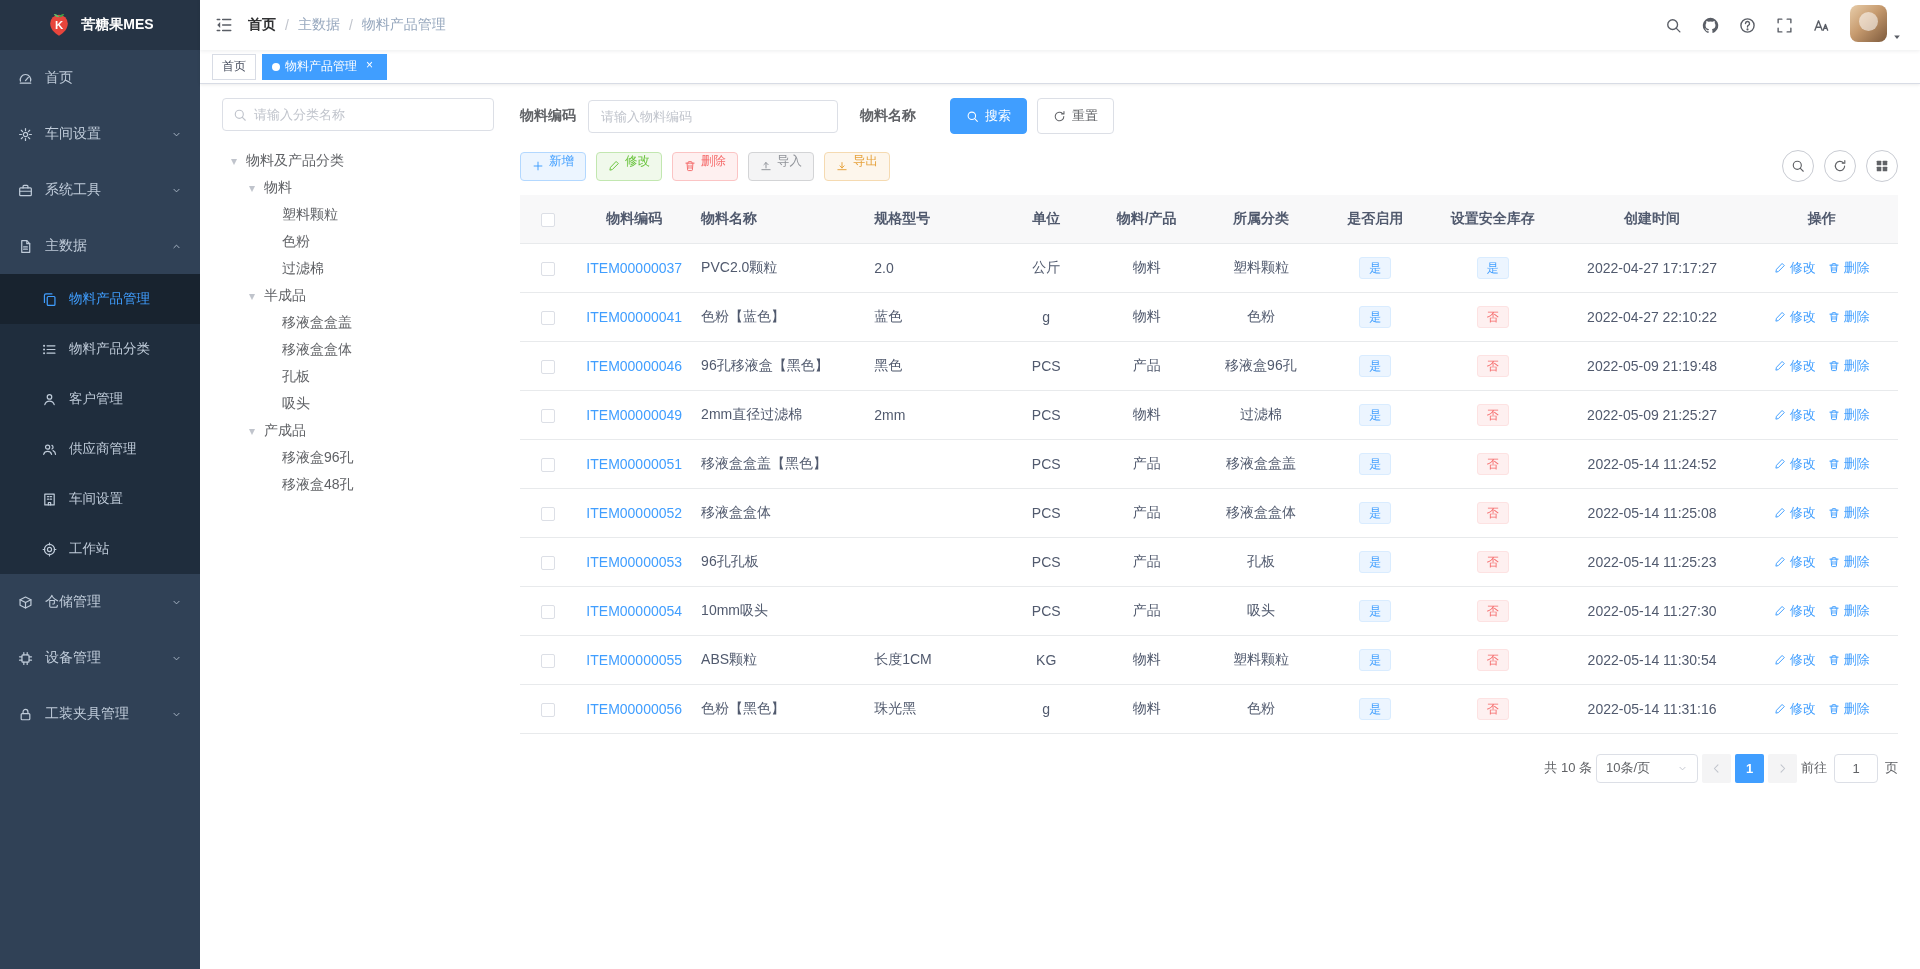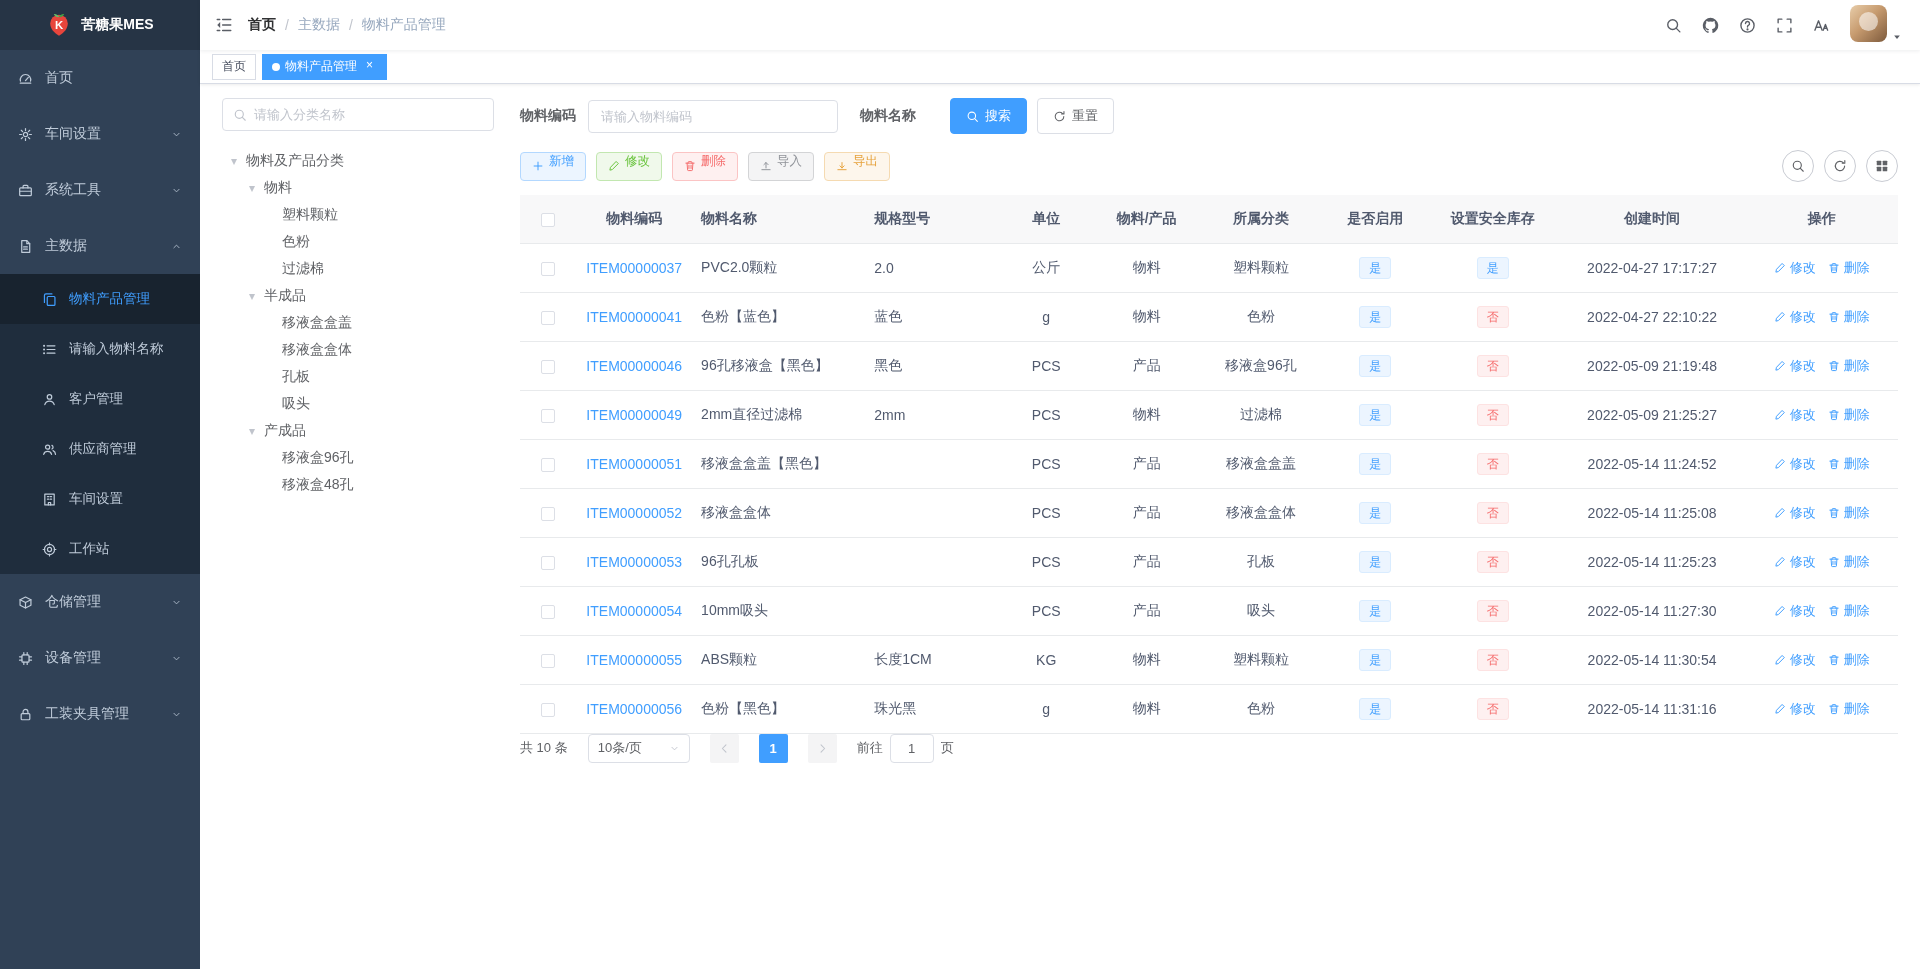--- a/index.html
+++ b/index.html
@@ -83,21 +83,21 @@
   .data-table .center{text-align:center}
   .data-table .left{text-align:left}
   .cbx{display:inline-block;width:14px;height:14px;border:1px solid #dcdfe6;border-radius:2px;background:#fff;vertical-align:middle;cursor:pointer}
   .code-link{color:var(--primary,#409eff);cursor:pointer}
   .el-tag{display:inline-block;height:22px;line-height:20px;padding:0 9px;border-radius:3px;font-size:12px;border:1px solid}
   .tag-blue{color:var(--primary,#409eff);background:#ecf5ff;border-color:#d9ecff}
   .tag-red{color:var(--danger,#f56c6c);background:#fef0f0;border-color:#fde2e2}
   .op-link{color:var(--primary,#409eff);font-size:13px;cursor:pointer;display:inline-flex;align-items:center;gap:4px;margin:0 6px;white-space:nowrap}
   .op-link .ic{font-size:12px}
 
-  .pagination{display:flex;align-items:center;justify-content:flex-start;gap:20px;font-size:13px;color:#606266}
+  .pagination{display:flex;align-items:center;justify-content:flex-end;gap:4px;margin-top:20px;font-size:13px;color:#606266}
   .pg-size{width:102px;height:29px;border:1px solid #dcdfe6;border-radius:4px;display:flex;align-items:center;justify-content:space-between;padding:0 9px;cursor:pointer;background:#fff}
   .pg-size .ic{font-size:11px;color:#c0c4cc}
   .pg-btn{min-width:29px;height:29px;border-radius:2px;background:#f4f4f5;color:#c0c4cc;display:flex;align-items:center;justify-content:center;cursor:pointer;font-size:13px}
   .pg-page{min-width:29px;height:29px;border-radius:2px;background:var(--primary,#409EFF);color:#fff;display:flex;align-items:center;justify-content:center;font-weight:700;cursor:pointer}
   .pg-goto{display:flex;align-items:center;gap:7px}
   .pg-goto input{width:44px;height:29px;border:1px solid #dcdfe6;border-radius:4px;text-align:center;font-size:13px;color:#606266;outline:none}
 </style>
 </head>
 <body>
 
@@ -178,21 +178,21 @@
             </span>
             <span>物料产品管理</span>
           </div>
           <div class="menu-item">
             <span class="ic">
               <svg viewBox="0 0 16 16" fill="none" stroke="currentColor" stroke-width="1.3" stroke-linecap="round" stroke-linejoin="round">
                 <path d="M5.4 4.1h8.4M5.4 8h8.4M5.4 11.9h8.4"></path>
                 <path d="M2.2 4.1h.02M2.2 8h.02M2.2 11.9h.02" stroke-width="2.2"></path>
               </svg>
             </span>
-            <span>请输入物料名称</span>
+            <span>物料产品分类</span>
           </div>
           <div class="menu-item">
             <span class="ic">
               <svg viewBox="0 0 16 16" fill="none" stroke="currentColor" stroke-width="1.3" stroke-linecap="round" stroke-linejoin="round">
                 <circle cx="8" cy="5.2" r="2.4"></circle>
                 <path d="M3 13.5a5.2 5.2 0 0 1 10 0"></path>
               </svg>
             </span>
             <span>客户管理</span>
           </div>

